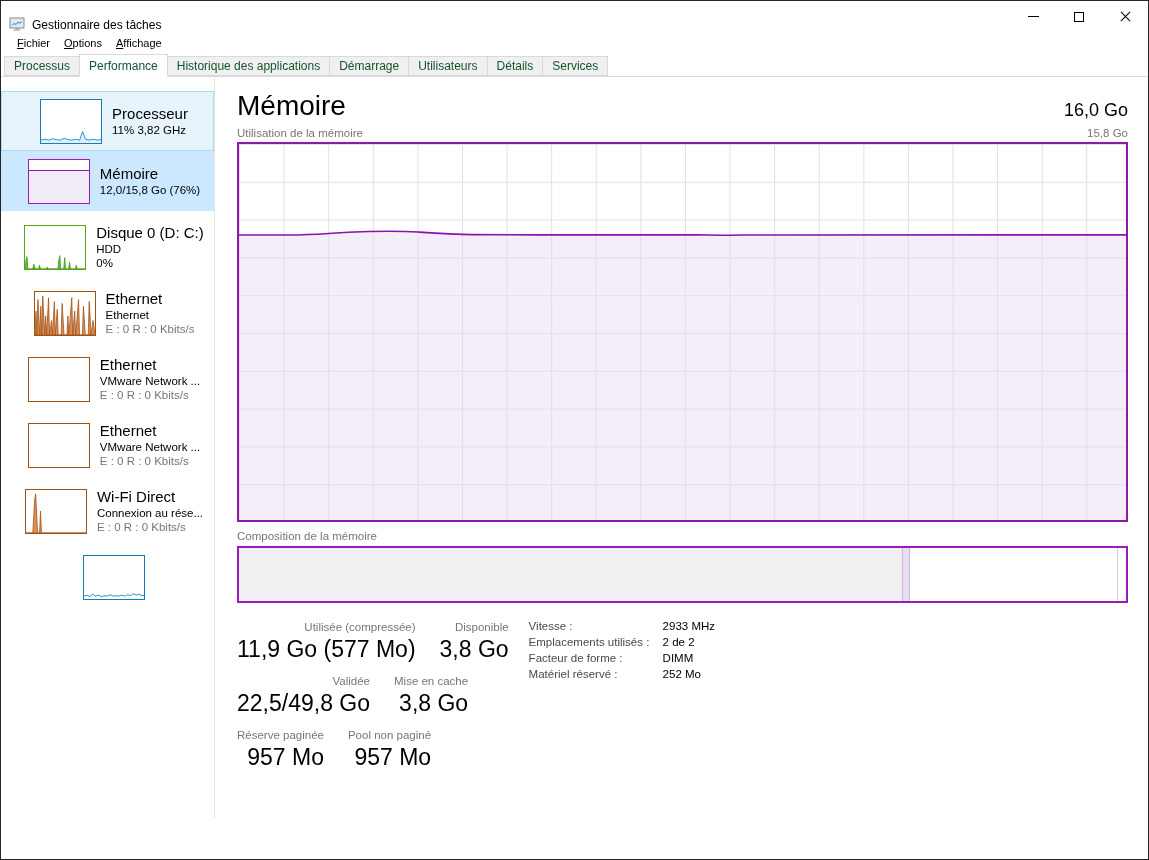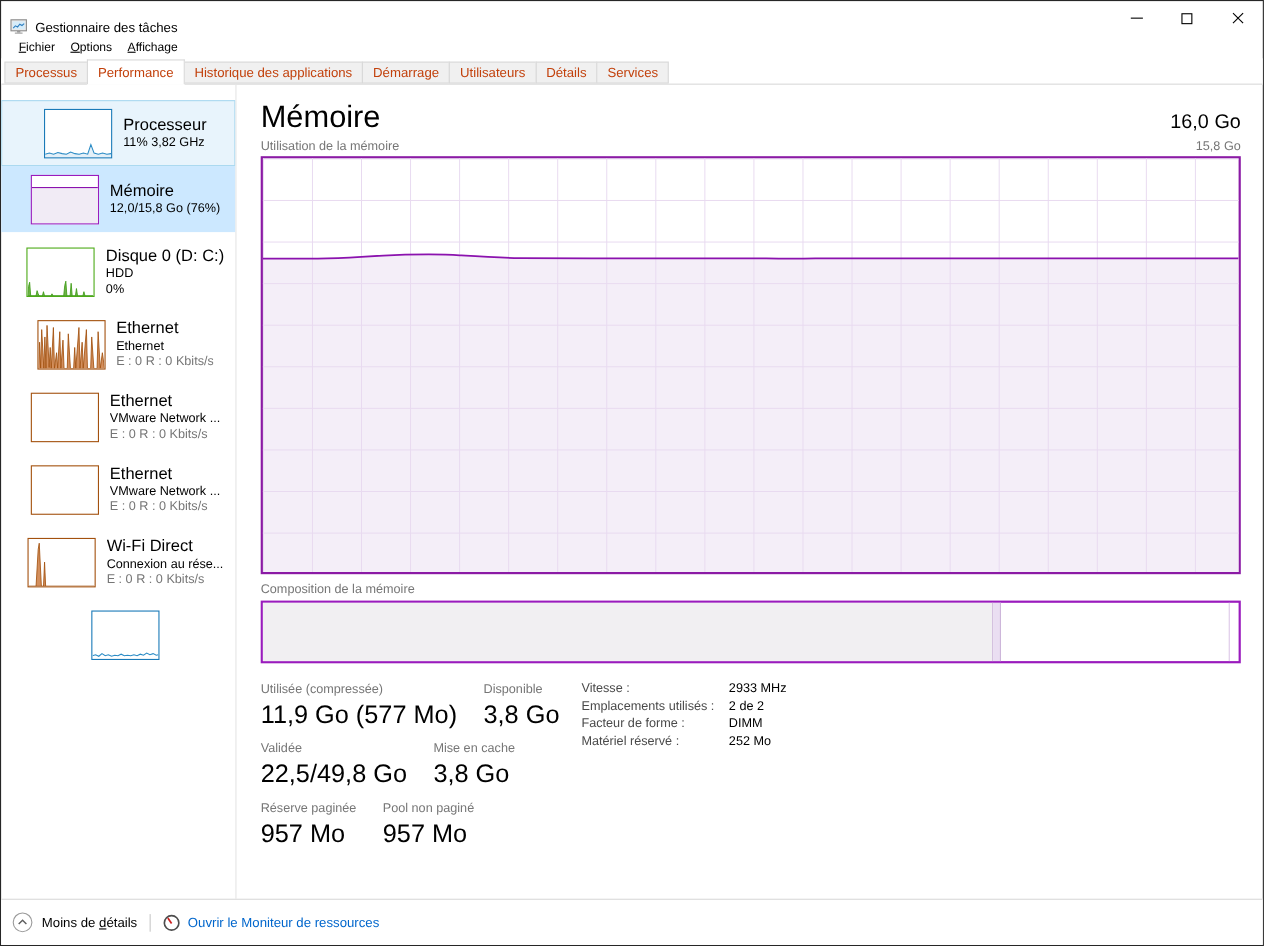--- a/index.html
+++ b/index.html
@@ -19,21 +19,21 @@
   .glyph-close::before { transform:rotate(45deg); }
   .glyph-close::after { transform:rotate(-45deg); }
 
   
   .menubar { height:21px; display:flex; align-items:center; padding-left:9px; }
   .menu-item { font-size:11px; color:#000; padding:2px 7px; }
   .menu-item .u { text-decoration:underline; }
 
   
   .tabstrip { height:24px; display:flex; align-items:flex-end; border-bottom:1px solid #d9d9d9; padding-left:3px; background:#fff; }
-  .tab { font-size:12px; color:#c2410c; background:#f0f0f0; border:1px solid #d9d9d9; padding:2px 9px 3px 9px; margin-right:-1px; height:20px; white-space:nowrap; }
+  .tab { font-size:12px; color:#14532d; background:#f0f0f0; border:1px solid #d9d9d9; padding:2px 9px 3px 9px; margin-right:-1px; height:20px; white-space:nowrap; }
   .tab.active { background:#fff; height:23px; padding-top:4px; border-bottom:1px solid #fff; margin-bottom:-1px; position:relative; z-index:2; }
 
   
   .bodyarea { display:flex; height:741px; }
   .sidebar { width:214px; border-right:1px solid #e5e5e5; padding-top:14px; overflow:hidden; }
   .side-item { height:60px; display:flex; align-items:center; padding-left:13px; margin-bottom:6px;justify-content:center; }
   .side-item.hov { background:#e8f4fc; outline:1px solid #abd9f0; outline-offset:-1px; margin-bottom:0; }
   .side-item.sel { background:#cce8ff; }
   .tile { width:62px; height:45px; border:1px solid; background:#fff; flex:0 0 auto; position:relative; overflow:hidden; }
   .tile svg { position:absolute; left:0; top:0; width:100%; height:100%; }
@@ -65,21 +65,21 @@
   .graph svg.line { position:absolute; inset:0; width:100%; height:100%; z-index:2; }
 
   .time-row { display:flex; justify-content:space-between; margin-top:3px; }
   .comp-label { margin-top:8px; }
   .comp-bar { margin-top:4px; height:57px; border:2px solid #9a1bbd; position:relative; background:#fff; }
   .seg-inuse { position:absolute; left:0; top:0; bottom:0; width:74.9%; background:#f1eff2; border-right:1px solid #cdb6da; }
   .seg-modified { position:absolute; left:74.9%; top:0; bottom:0; width:7px; background:#eadef2; border-right:1px solid #cdb6da; }
   .seg-freeline { position:absolute; right:8px; top:0; bottom:0; width:1px; background:#dcc8e8; }
 
   .stats { display:flex; margin-top:17px; }
-  .stat-left { min-width:248px; }
+  .stat-left { min-width:248px;text-align:right; }
   .stat-row { display:flex; gap:24px; margin-bottom:11px; }
   .stat-label { font-size:11.5px; color:#767676; line-height:15px; white-space:nowrap; }
   .stat-value { font-size:23px; color:#000; line-height:28px; white-space:nowrap; }
   .details { margin-left:20px; display:grid; grid-template-columns:130px auto; column-gap:4px; row-gap:4px; align-content:start; }
   .det-label { font-size:11.5px; color:#4a4a4a; white-space:nowrap; }
   .det-value { font-size:11.5px; color:#000; white-space:nowrap; }
 
   
   .footer { position:absolute; left:0; right:0; bottom:0; height:42px; border-top:1px solid #d9d9d9; display:flex; align-items:center; padding-left:10px; background:#fff; }
   .footer-text { font-size:12px; color:#000; margin-left:8px; }
@@ -293,27 +293,14 @@
           <div class="det-value">2 de 2</div>
           <div class="det-label">Facteur de forme :</div>
           <div class="det-value">DIMM</div>
           <div class="det-label">Matériel réservé :</div>
           <div class="det-value">252 Mo</div>
         </div>
       </div>
     </div>
   </div>
 
-  <div class="footer">
-    <svg width="19" height="19" viewBox="0 0 19 19">
-      <circle cx="9.5" cy="9.5" r="8.5" fill="none" stroke="#9a9a9a" stroke-width="1"></circle>
-      <polyline points="6,11 9.5,7.5 13,11" fill="none" stroke="#5f5f5f" stroke-width="1.3"></polyline>
-    </svg>
-    <div class="footer-text"><span>Moins de </span><span class="u">d</span><span>étails</span></div>
-    <div class="v-div"></div>
-    <svg width="16" height="16" viewBox="0 0 16 16">
-      <circle cx="8" cy="8" r="6.6" fill="#fff" stroke="#4d4d4d" stroke-width="1.5"></circle>
-      <line x1="8" y1="8.5" x2="4.6" y2="3.6" stroke="#cc2222" stroke-width="1.6"></line>
-    </svg>
-    <div class="link-text">Ouvrir le Moniteur de ressources</div>
-  </div>
 
 </div>
 
 </body></html>

